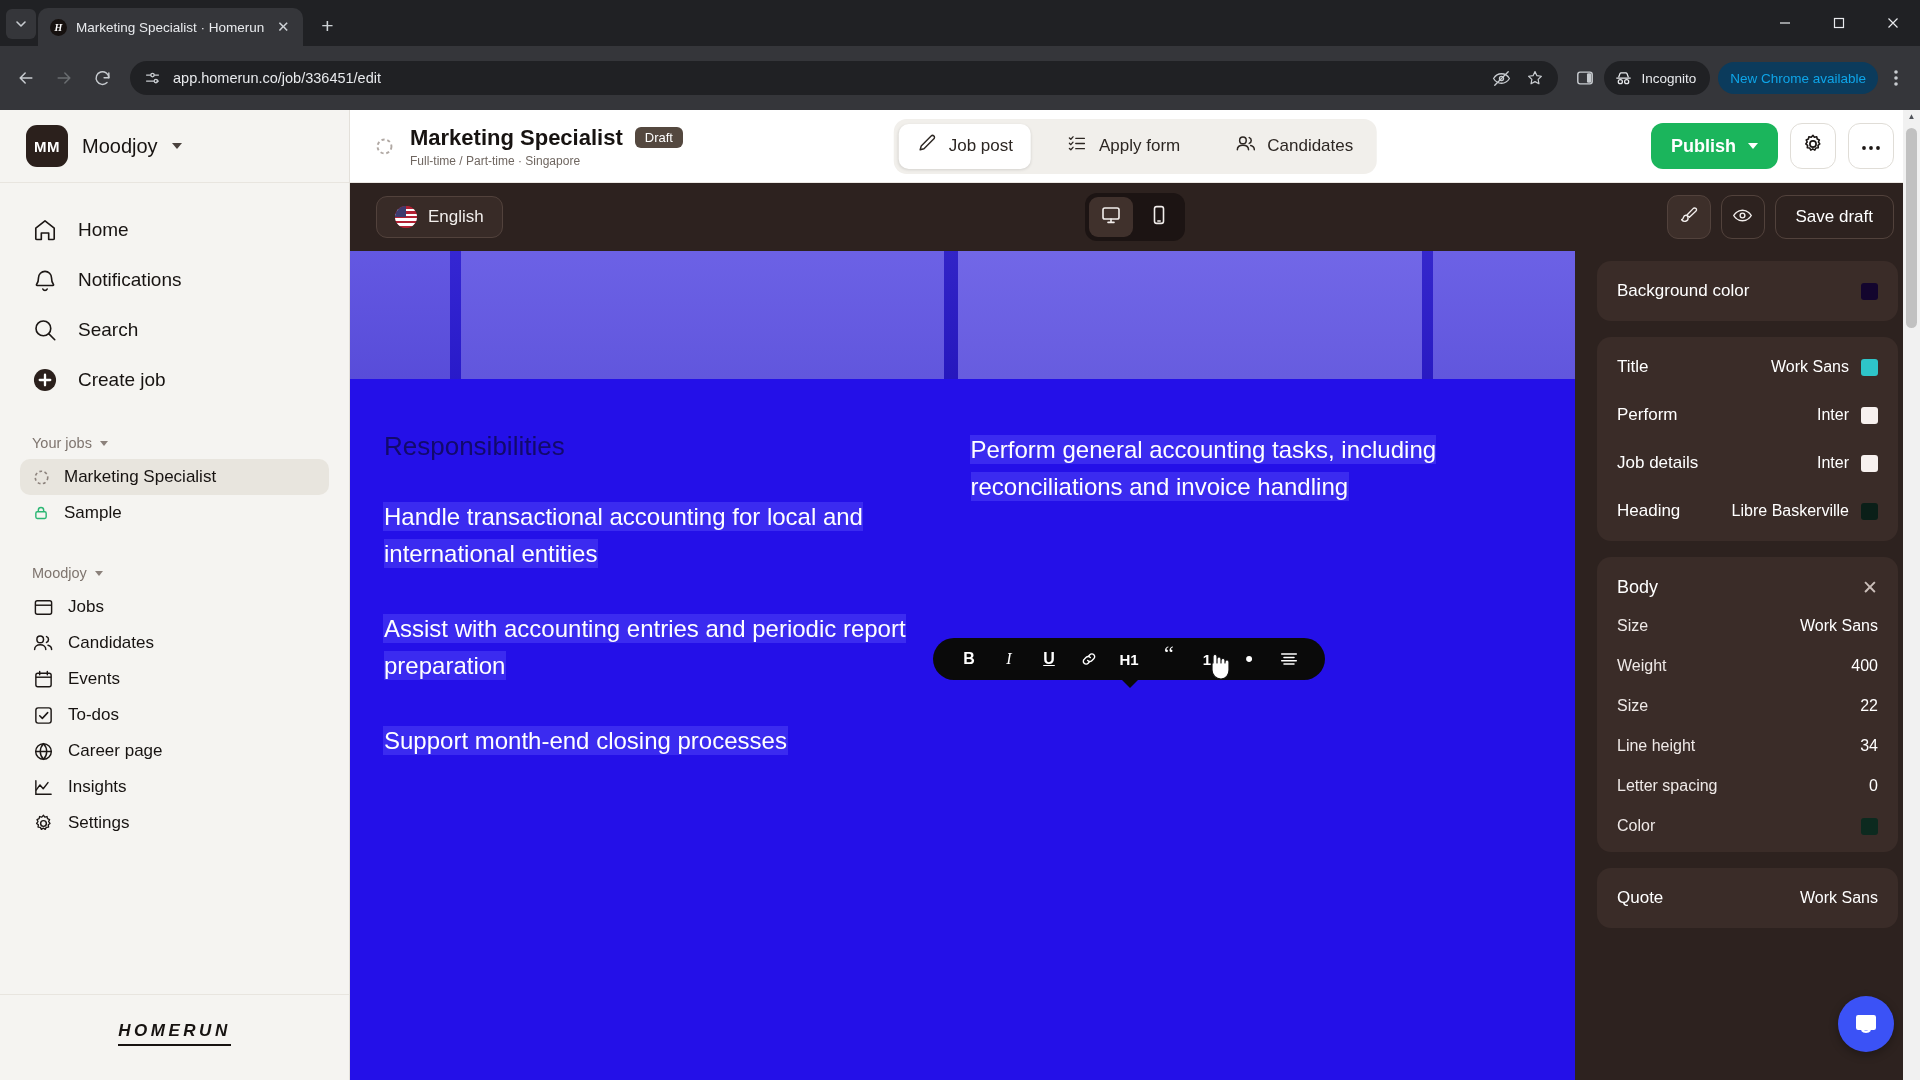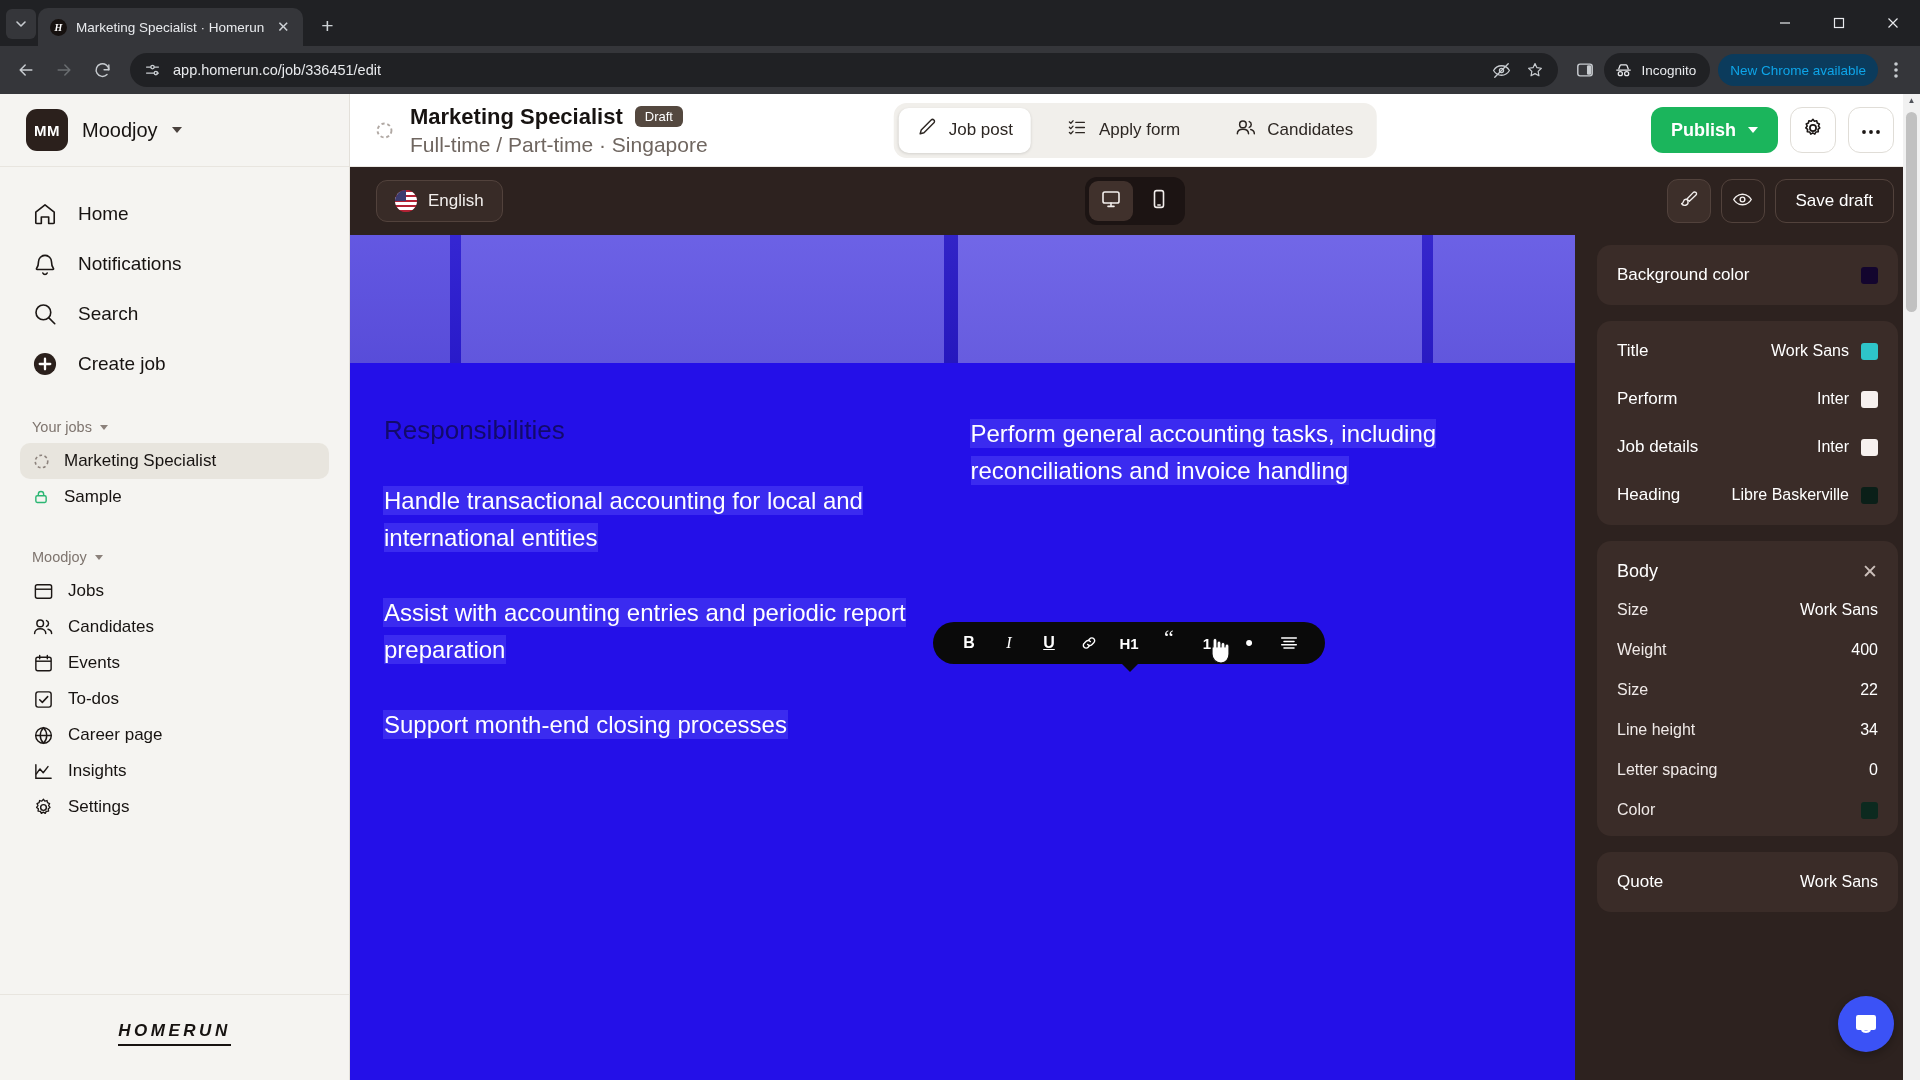--- a/index.html
+++ b/index.html
@@ -49,21 +49,21 @@
   }
   .win-controls {
     position:absolute; right:0; top:0; height:46px; display:flex; align-items:center;
   }
   .win-btn {
     width:54px;height:46px;display:flex;align-items:center;justify-content:center;
     color:#e8eaed; cursor:pointer;
   }
 
   .toolbar {
-    height: 48px; background:#35363a; display:flex; align-items:center;
+    height: 64px; background:#35363a; display:flex; align-items:center;
     padding: 0 8px; gap: 2px;
   }
   .nav-btn {
     width:36px;height:36px;border-radius:50%;display:flex;align-items:center;
     justify-content:center;color:#c8ccd0; cursor:pointer; flex:none;
   }
   .nav-btn.disabled { color:#6a6d70; }
   .omnibox {
     flex:1; height:34px; background:#202124; border-radius:17px; display:flex;
     align-items:center; padding: 0 8px 0 14px; margin: 0 8px; gap: 12px;
@@ -162,21 +162,21 @@
     padding: 0 26px 0 24px; gap: 16px; border-bottom:1px solid #ebe8e3;
   }
   .job-status-dot { width:20px;height:20px;flex:none;display:flex;align-items:center;justify-content:center; }
   .job-meta { display:flex; flex-direction:column; gap:3px; }
   .job-title-row { display:flex; align-items:center; gap:12px; }
   .job-title { font-size:22px; font-weight:600; color:#171311; }
   .badge-draft {
     background:#54483f; color:#fff; font-size:13px; padding:3px 10px;
     border-radius:6px; font-weight:500;
   }
-  .job-sub { font-size:21px; color:#6f6660; }
+  .job-sub { font-size:12px; color:#6f6660; }
 
   .tabs-wrap {
     margin-left: auto; margin-right: auto; background:#f1efeb; border-radius:13px;
     padding: 5px; display:flex; gap: 18px; position:absolute; left: 50%;
     transform: translateX(-50%);
   }
   .apphead { position:relative; }
   .tabbtn {
     display:flex; align-items:center; gap:11px; padding: 9px 18px;
     border-radius:10px; font-size:17px; color:#2d2723; cursor:pointer;

